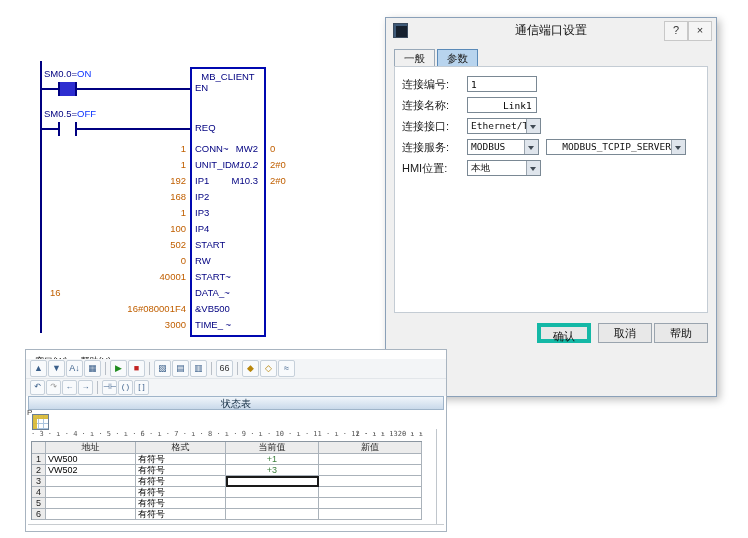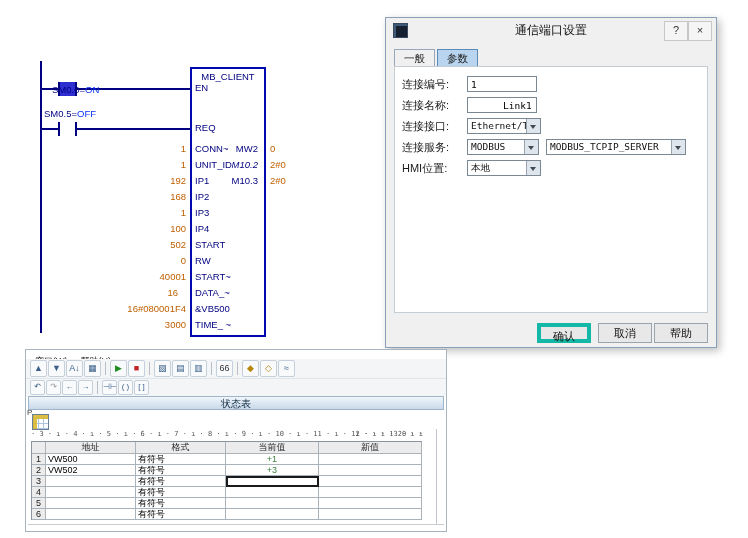--- a/index.html
+++ b/index.html
@@ -9,21 +9,21 @@
 
   
   #ladder{left:30px;top:55px;width:352px;height:300px;}
   #ladder .line{position:absolute;background:var(--wire);}
   #ladder .txt{position:absolute;color:var(--wire);font-size:9.5px;line-height:12px;white-space:pre;}
   #ladder .val{position:absolute;color:var(--val);font-size:9.5px;line-height:12px;white-space:pre;}
   #mb-block{left:160px;top:12px;width:72px;height:266px;border:2px solid #0008b0;background:transparent;}
   #blk-title{position:absolute;left:0;top:2px;width:100%;text-align:center;color:var(--wire);font-size:9.5px;}
 
   
-  #dialog{left:385px;top:17px;width:332px;height:331px;background:#f0f0f0;border:1px solid #8aa0b8;box-shadow:3px 3px 8px rgba(0,0,0,.25);box-sizing:border-box;}
+  #dialog{left:385px;top:17px;width:332px;height:380px;background:#f0f0f0;border:1px solid #8aa0b8;box-shadow:3px 3px 8px rgba(0,0,0,.25);box-sizing:border-box;}
   #dlg-titlebar{position:absolute;left:0;top:0;right:0;height:24px;}
   #dlg-icon{position:absolute;left:7px;top:5px;width:13px;height:13px;background:#16202e;border:1px solid #3a4a5e;box-shadow:inset 2px 2px 0 #3f5a78;}
   #dlg-title{position:absolute;left:0;right:0;top:0;height:24px;line-height:24px;text-align:center;font-size:12px;color:#111;}
   .cap-btn{position:absolute;top:3px;width:22px;height:18px;line-height:17px;text-align:center;font-size:11px;color:#333;background:#f5f5f5;border:1px solid #c8c8c8;}
   #dlg-help{right:28px;}
   #dlg-close{right:4px;}
   #dlg-tabs{position:absolute;left:8px;top:30px;height:19px;}
   .tab{display:inline-block;height:17px;line-height:17px;padding:0 9px;font-size:10.5px;color:#222;background:#f0f0f0;border:1px solid #98a8b8;border-bottom:none;margin-right:2px;}
   .tab.active{background:#b8d4ee;border-color:#5a8ab8;}
   #dlg-content{position:absolute;left:8px;top:48px;width:314px;height:247px;background:#ffffff;border:1px solid #c4ccd4;box-sizing:border-box;}
@@ -66,21 +66,21 @@
     <div class="line" style="left:10px;top:6px;width:2px;height:272px;"></div>
     <div class="abs" id="mb-block">
       <div id="blk-title">MB_CLIENT</div>
     </div>
 
   <div class="line" style="left: 11px; top: 33px; width: 17px; height: 2px;"></div>
       <div class="line" style="left: 47px; top: 33px; width: 113px; height: 2px;"></div>
       <div class="line" style="left: 28px; top: 27px; width: 2px; height: 14px;"></div>
       <div class="line" style="left: 45px; top: 27px; width: 2px; height: 14px;"></div>
       <div style="position: absolute; left: 30px; top: 27px; width: 15px; height: 14px; background: var(--fill);"></div>
-      <div class="txt" style="left: 14px; top: 29px; margin-left: 8px;"><span>SM0.0=</span><span style="color: var(--state);">ON</span></div>
+      <div class="txt" style="left: 14px; top: 13px;"><span>SM0.0=</span><span style="color: var(--state);">ON</span></div>
       <div class="txt" style="left: 165px; top: 27px;">EN</div>
       <div class="line" style="left: 11px; top: 73px; width: 17px; height: 2px;"></div>
       <div class="line" style="left: 47px; top: 73px; width: 113px; height: 2px;"></div>
       <div class="line" style="left: 28px; top: 67px; width: 2px; height: 14px;"></div>
       <div class="line" style="left: 45px; top: 67px; width: 2px; height: 14px;"></div>
       <div class="txt" style="left: 14px; top: 53px;"><span>SM0.5=</span><span style="color: var(--state);">OFF</span></div>
       <div class="txt" style="left: 165px; top: 67px;">REQ</div>
       <div class="val" style="left: 20px; top: 88px; width: 136px; text-align: right;">1</div>
       <div class="txt" style="left: 165px; top: 88px;">CONN~</div>
       <div class="val" style="left: 20px; top: 104px; width: 136px; text-align: right;">1</div>
@@ -92,21 +92,21 @@
       <div class="val" style="left: 20px; top: 152px; width: 136px; text-align: right;">1</div>
       <div class="txt" style="left: 165px; top: 152px;">IP3</div>
       <div class="val" style="left: 20px; top: 168px; width: 136px; text-align: right;">100</div>
       <div class="txt" style="left: 165px; top: 168px;">IP4</div>
       <div class="val" style="left: 20px; top: 184px; width: 136px; text-align: right;">502</div>
       <div class="txt" style="left: 165px; top: 184px;">START</div>
       <div class="val" style="left: 20px; top: 200px; width: 136px; text-align: right;">0</div>
       <div class="txt" style="left: 165px; top: 200px;">RW</div>
       <div class="val" style="left: 20px; top: 216px; width: 136px; text-align: right;">40001</div>
       <div class="txt" style="left: 165px; top: 216px;">START~</div>
-      <div class="val" style="left: 12px; top: 232px; width: 136px; text-align: right;">16</div>
+      <div class="val" style="left: 20px; top: 232px; width: 136px; text-align: left;">16</div>
       <div class="txt" style="left: 165px; top: 232px;">DATA_~</div>
       <div class="val" style="left: 20px; top: 248px; width: 136px; text-align: right;">16#080001F4</div>
       <div class="txt" style="left: 165px; top: 248px;">&amp;VB500</div>
       <div class="val" style="left: 20px; top: 264px; width: 136px; text-align: right;">3000</div>
       <div class="txt" style="left: 165px; top: 264px;">TIME_ ~</div>
       <div class="txt" style="left: 160px; top: 88px; width: 68px; text-align: right;">MW2</div>
       <div class="val" style="left: 240px; top: 88px;">0</div>
       <div class="txt" style="left: 160px; top: 104px; width: 68px; text-align: right; font-style: italic;">M10.2</div>
       <div class="val" style="left: 240px; top: 104px;">2#0</div>
       <div class="txt" style="left: 160px; top: 120px; width: 68px; text-align: right;">M10.3</div>
@@ -134,21 +134,21 @@
           <div class="tri"></div>
         </div>
       </div>
       <div class="dlabel" style="left: 16px; top: 121px;">连接服务:</div>
       <div class="dsel" style="left: 81px; top: 121px; width: 72px;">
         <div class="dsel-val">MODBUS</div>
         <div class="dsel-arr">
           <div class="tri"></div>
         </div>
       </div>
-      <div class="dsel" style="left: 160px; top: 121px; width: 140px;">
+      <div class="dsel" style="left: 160px; top: 121px; width: 140px; text-align: right;">
         <div class="dsel-val">MODBUS_TCPIP_SERVER</div>
         <div class="dsel-arr">
           <div class="tri"></div>
         </div>
       </div>
       <div class="dlabel" style="left: 16px; top: 142px;">HMI位置:</div>
       <div class="dsel" style="left: 81px; top: 142px; width: 74px;">
         <div class="dsel-val">本地</div>
         <div class="dsel-arr">
           <div class="tri"></div>

